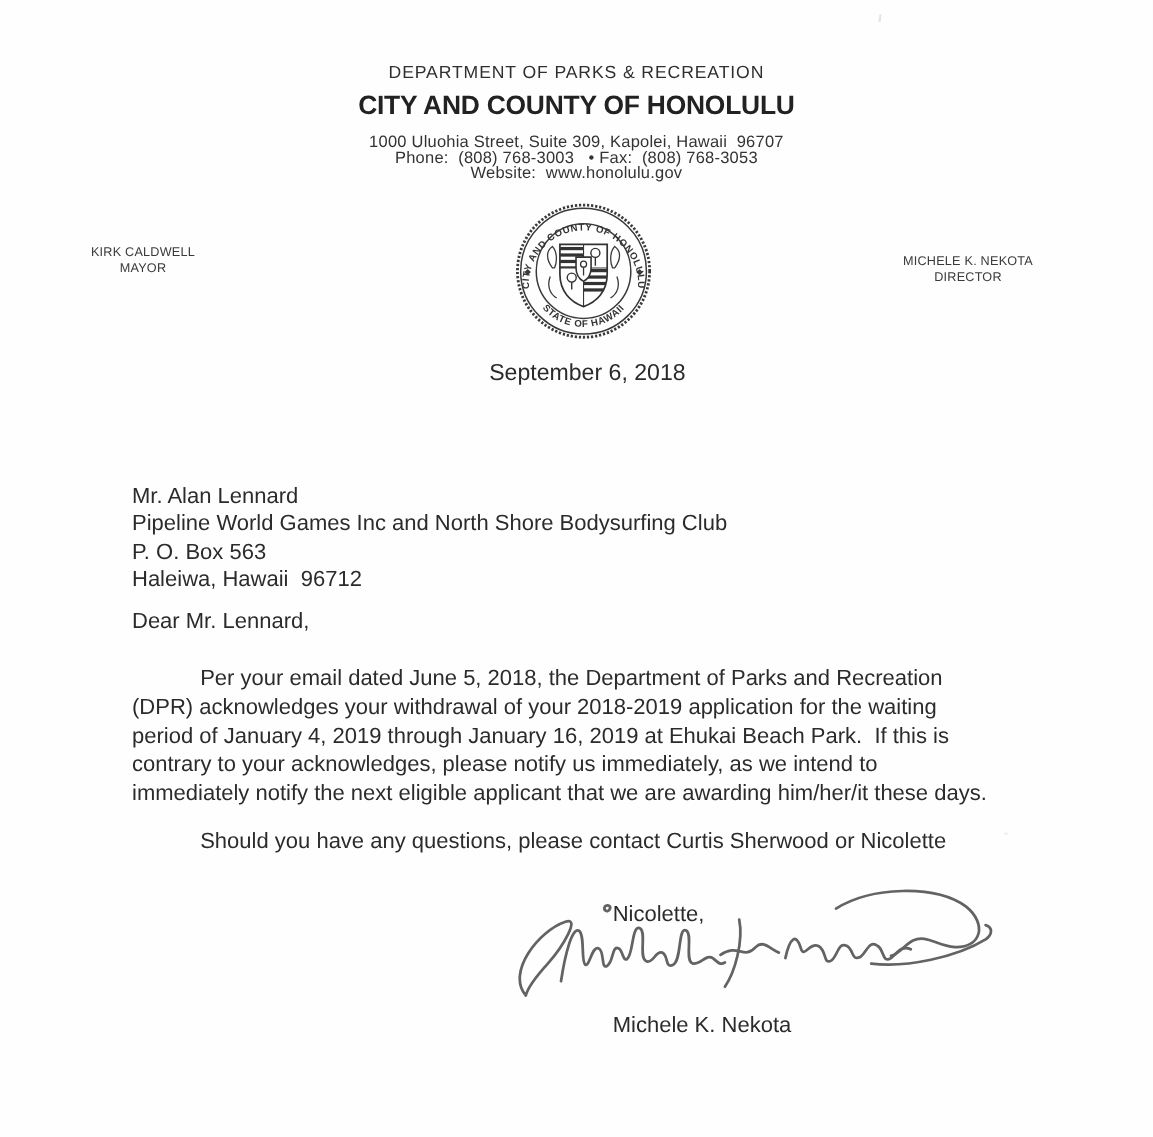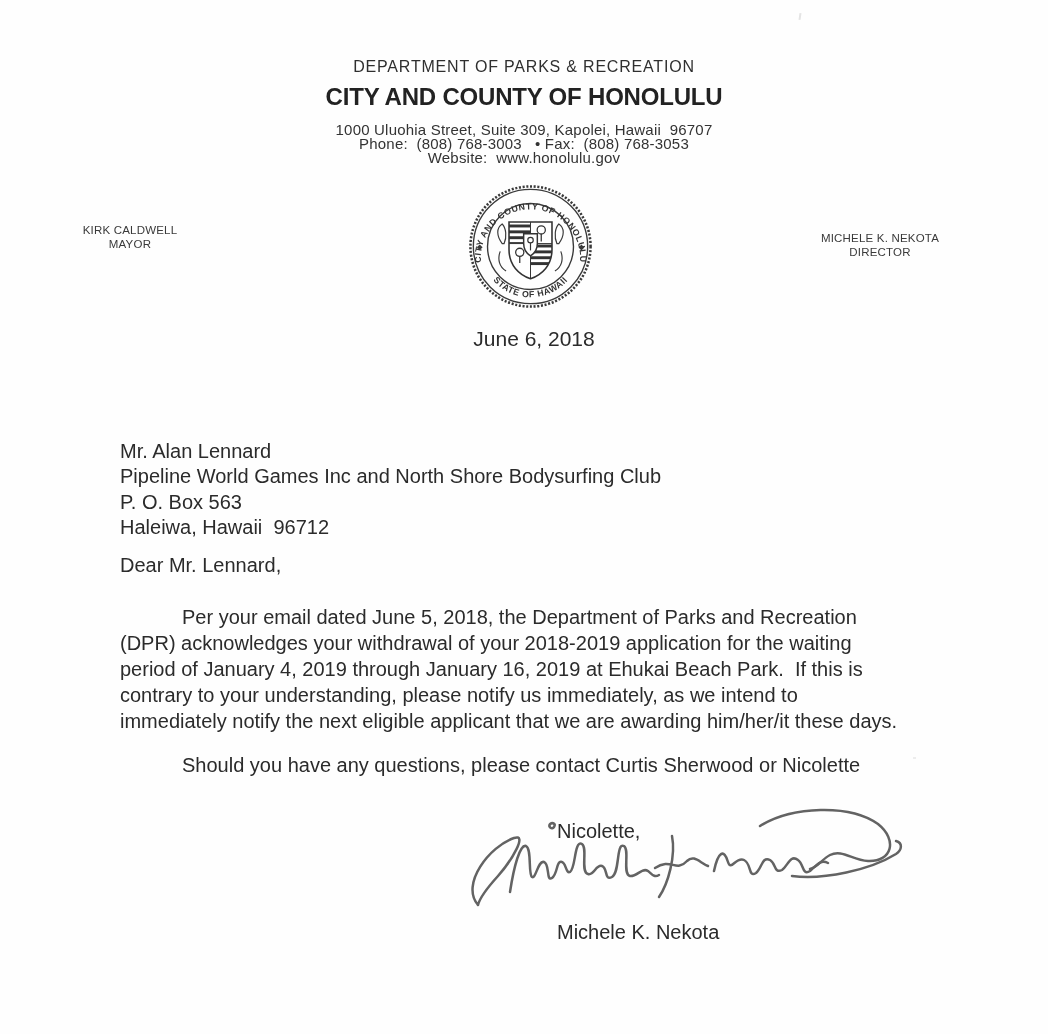--- a/index.html
+++ b/index.html
@@ -125,36 +125,36 @@
           <line x1="54" y1="75.2" x2="54" y2="82"></line>
         </g>
 
         <path d="M 58,52 h 14 v 10 c 0,7 -3.5,10.5 -7,12.5 c -3.5,-2 -7,-5.5 -7,-12.5 z" fill="#fff" stroke="#333" stroke-width="1.5"></path>
         <circle cx="65" cy="58.5" r="2.8" fill="none" stroke="#333" stroke-width="1.2"></circle>
         <line x1="65" y1="61.3" x2="65" y2="69" stroke="#333" stroke-width="1.2"></line>
       </g>
     </svg>
   </div>
 
-  <div class="abs date-line">June 6, 2018</div>
+  <div class="abs date-line">September 6, 2018</div>
 
   <div class="abs body-text recipient">
     <div class="pre">Mr. Alan Lennard</div>
     <div class="pre">Pipeline World Games Inc and North Shore Bodysurfing Club</div>
     <div class="pre">P. O. Box 563</div>
     <div class="pre">Haleiwa, Hawaii  96712</div>
   </div>
 
   <div class="abs body-text salutation pre">Dear Mr. Lennard,</div>
 
   <div class="abs body-text para para1">
     <div class="pre indent">Per your email dated June 5, 2018, the Department of Parks and Recreation</div>
     <div class="pre">(DPR) acknowledges your withdrawal of your 2018-2019 application for the waiting</div>
     <div class="pre">period of January 4, 2019 through January 16, 2019 at Ehukai Beach Park.  If this is</div>
-    <div class="pre">contrary to your understanding, please notify us immediately, as we intend to</div>
+    <div class="pre">contrary to your acknowledges, please notify us immediately, as we intend to</div>
     <div class="pre">immediately notify the next eligible applicant that we are awarding him/her/it these days.</div>
   </div>
 
   <div class="abs body-text para para2">
     <div class="pre indent">Should you have any questions, please contact Curtis Sherwood or Nicolette</div>
   </div>
 
   <div class="abs body-text closing pre">Nicolette,</div>
 
   <div class="abs sig-wrap">

